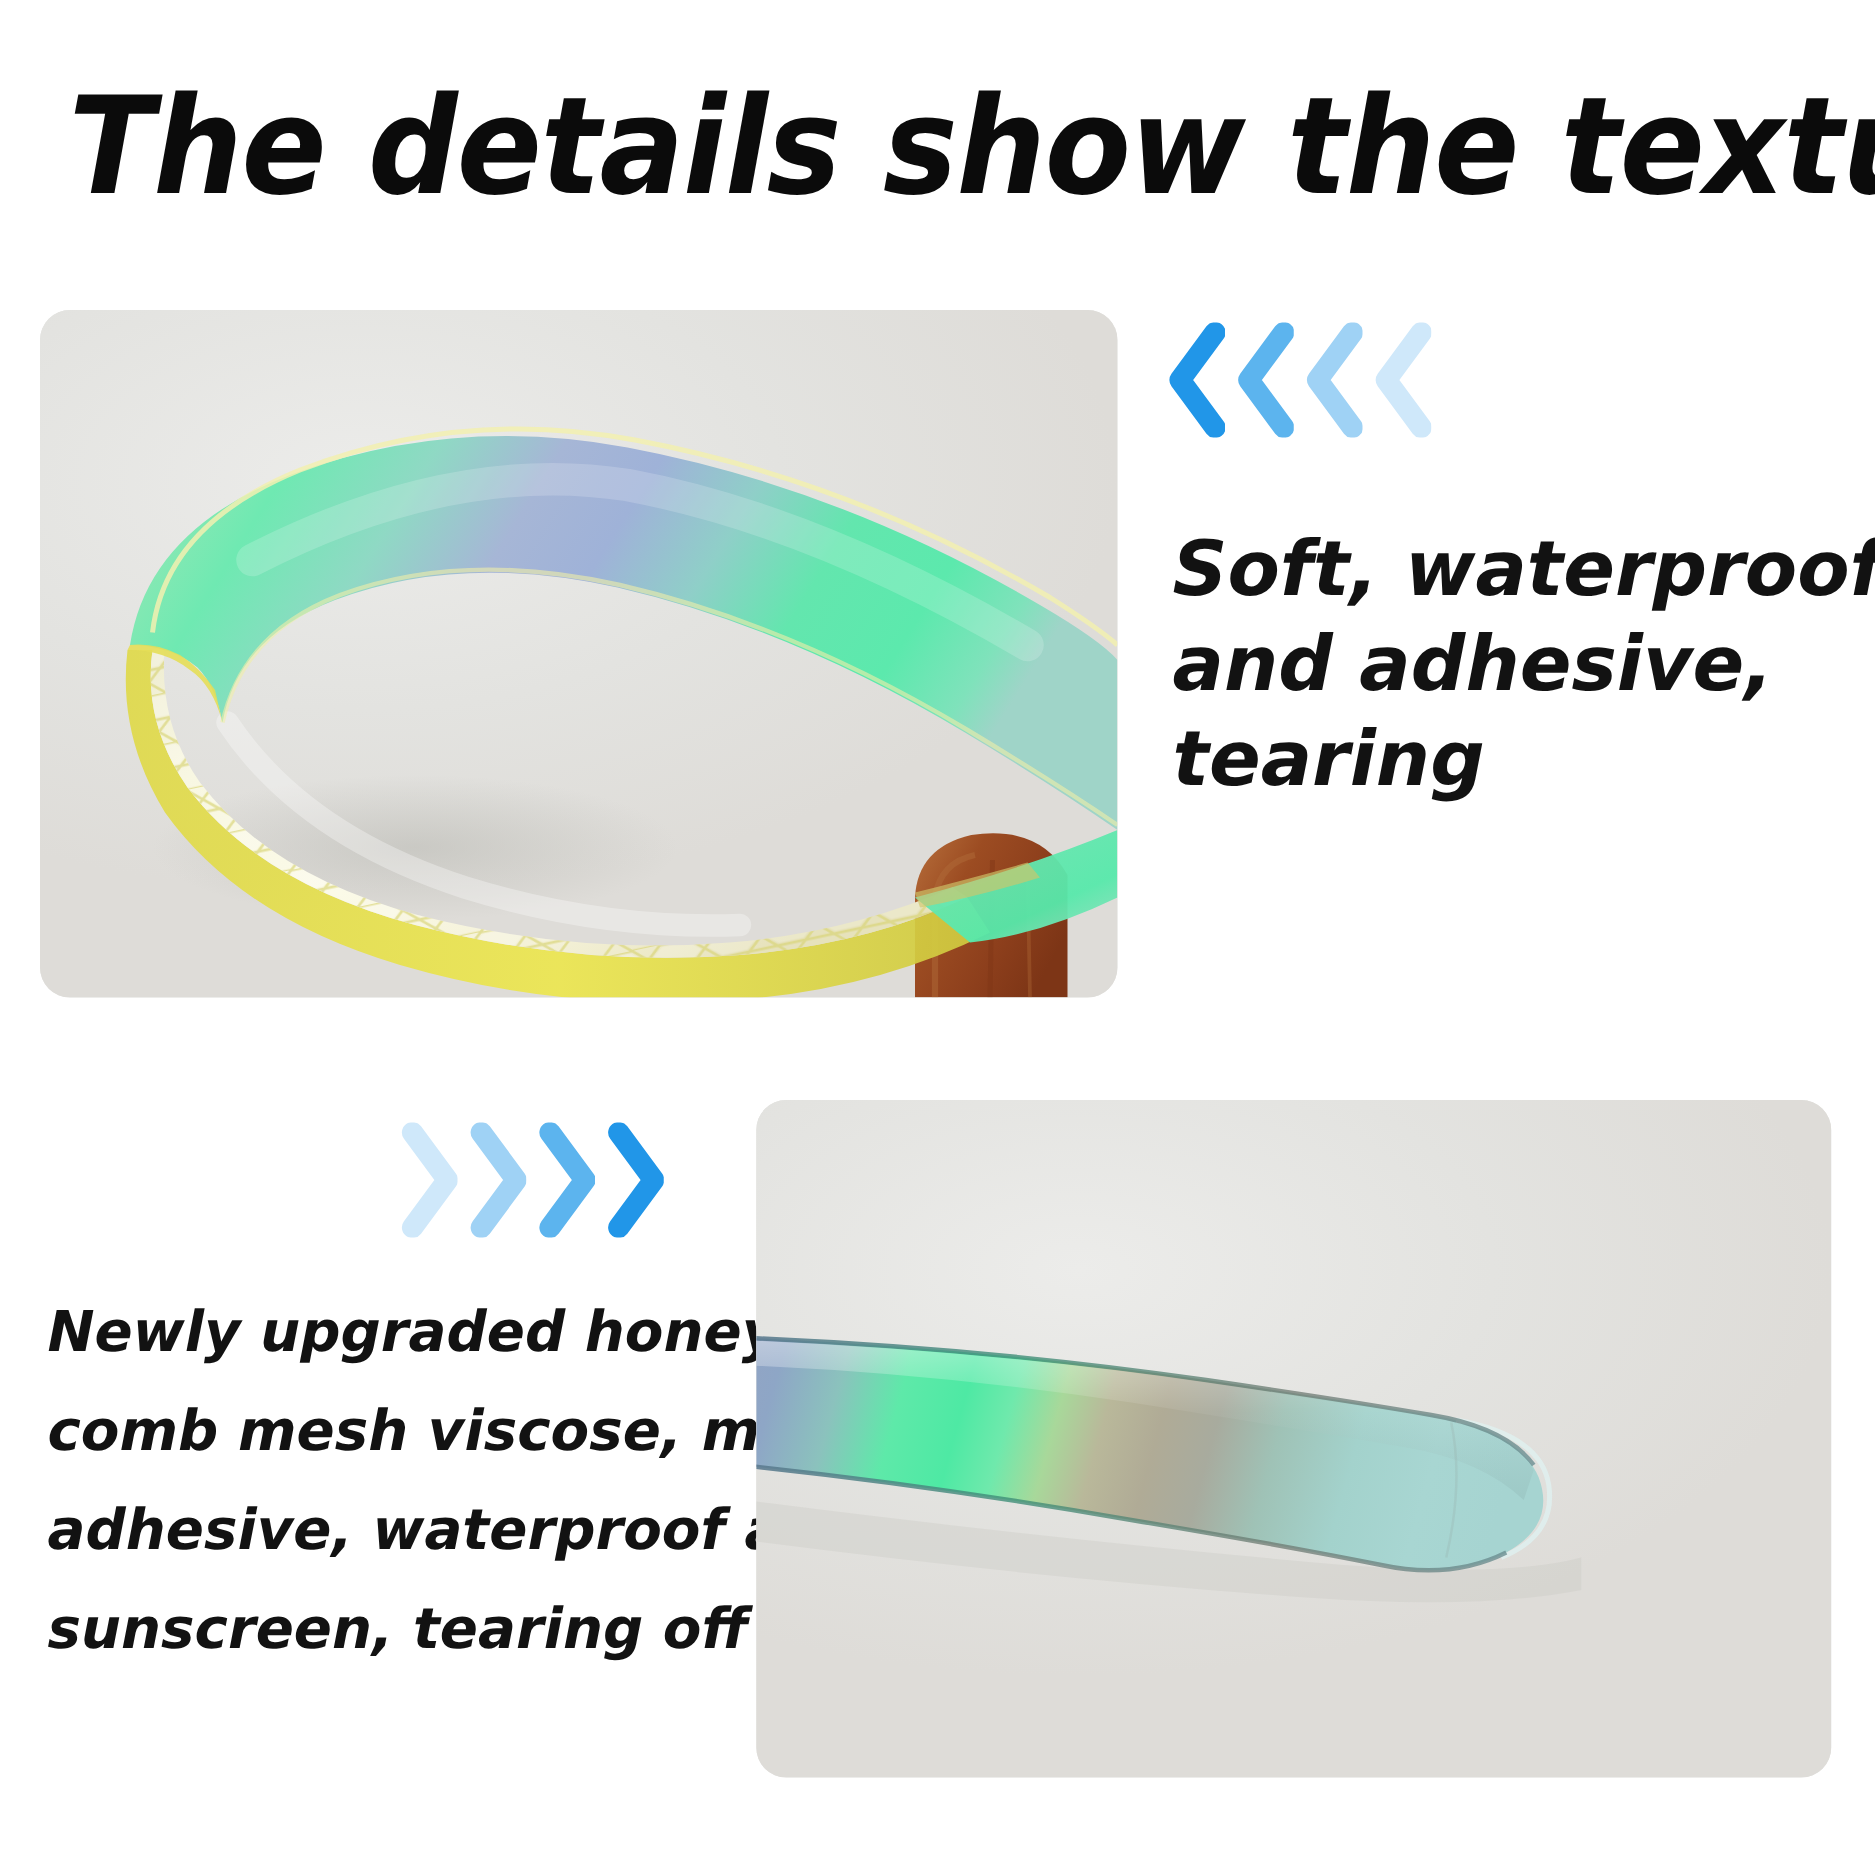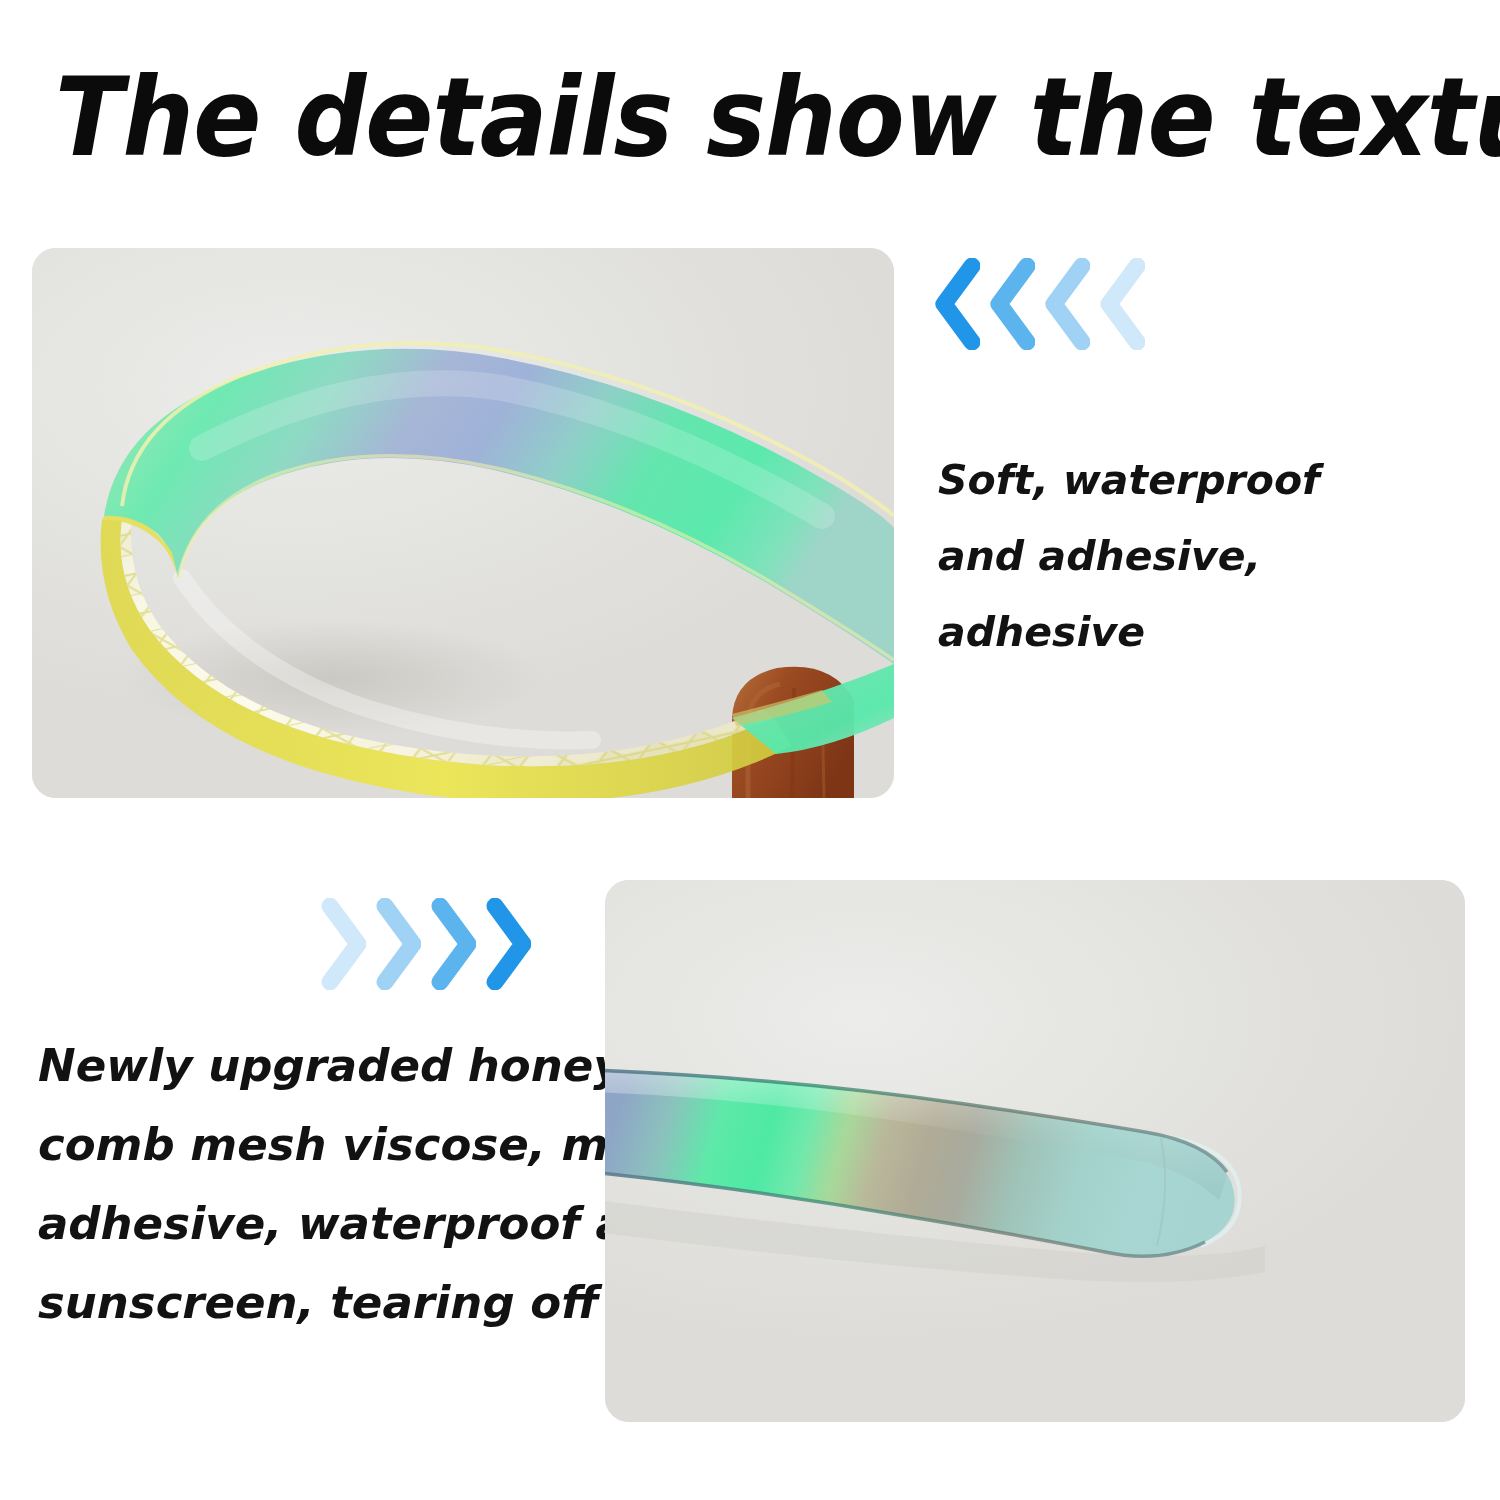--- a/index.html
+++ b/index.html
@@ -95,23 +95,23 @@
   .body-text {
     position: absolute;
     color: #121212;
     font-family: "DejaVu Sans", sans-serif;
     font-style: italic;
     font-weight: 600;
   }
 
   #feature-text-right {
     left: 938px;
-    top: 442px;
+    top: 418px;
     width: 510px;
-    font-size: 41px;
+    font-size: 61px;
     line-height: 76px;
   }
   #feature-text-right .tline { display: block; white-space: nowrap; }
 
   #feature-text-left {
     left: 38px;
     top: 1026px;
     width: 556px;
     font-size: 45px;
     line-height: 79px;
@@ -257,21 +257,21 @@
     <path d="M40 8 L12 46 L40 84" stroke="#9fd2f5" stroke-width="17" stroke-linecap="round" stroke-linejoin="round" fill="none"></path>
   </svg>
   <svg class="chevron" viewBox="0 0 48 92">
     <path d="M40 8 L12 46 L40 84" stroke="#cfe8fa" stroke-width="17" stroke-linecap="round" stroke-linejoin="round" fill="none"></path>
   </svg>
 </div>
 
 <div class="body-text" id="feature-text-right">
   <span class="tline">Soft, waterproof</span>
   <span class="tline">and adhesive,</span>
-  <span class="tline">adhesive</span>
+  <span class="tline">tearing</span>
 </div>
 
 <div class="chevron-row" id="chevrons-right">
   <svg class="chevron" viewBox="0 0 48 92">
     <path d="M12 8 L40 46 L12 84" stroke="#cfe8fa" stroke-width="17" stroke-linecap="round" stroke-linejoin="round" fill="none"></path>
   </svg>
   <svg class="chevron" viewBox="0 0 48 92">
     <path d="M12 8 L40 46 L12 84" stroke="#9fd2f5" stroke-width="17" stroke-linecap="round" stroke-linejoin="round" fill="none"></path>
   </svg>
   <svg class="chevron" viewBox="0 0 48 92">

